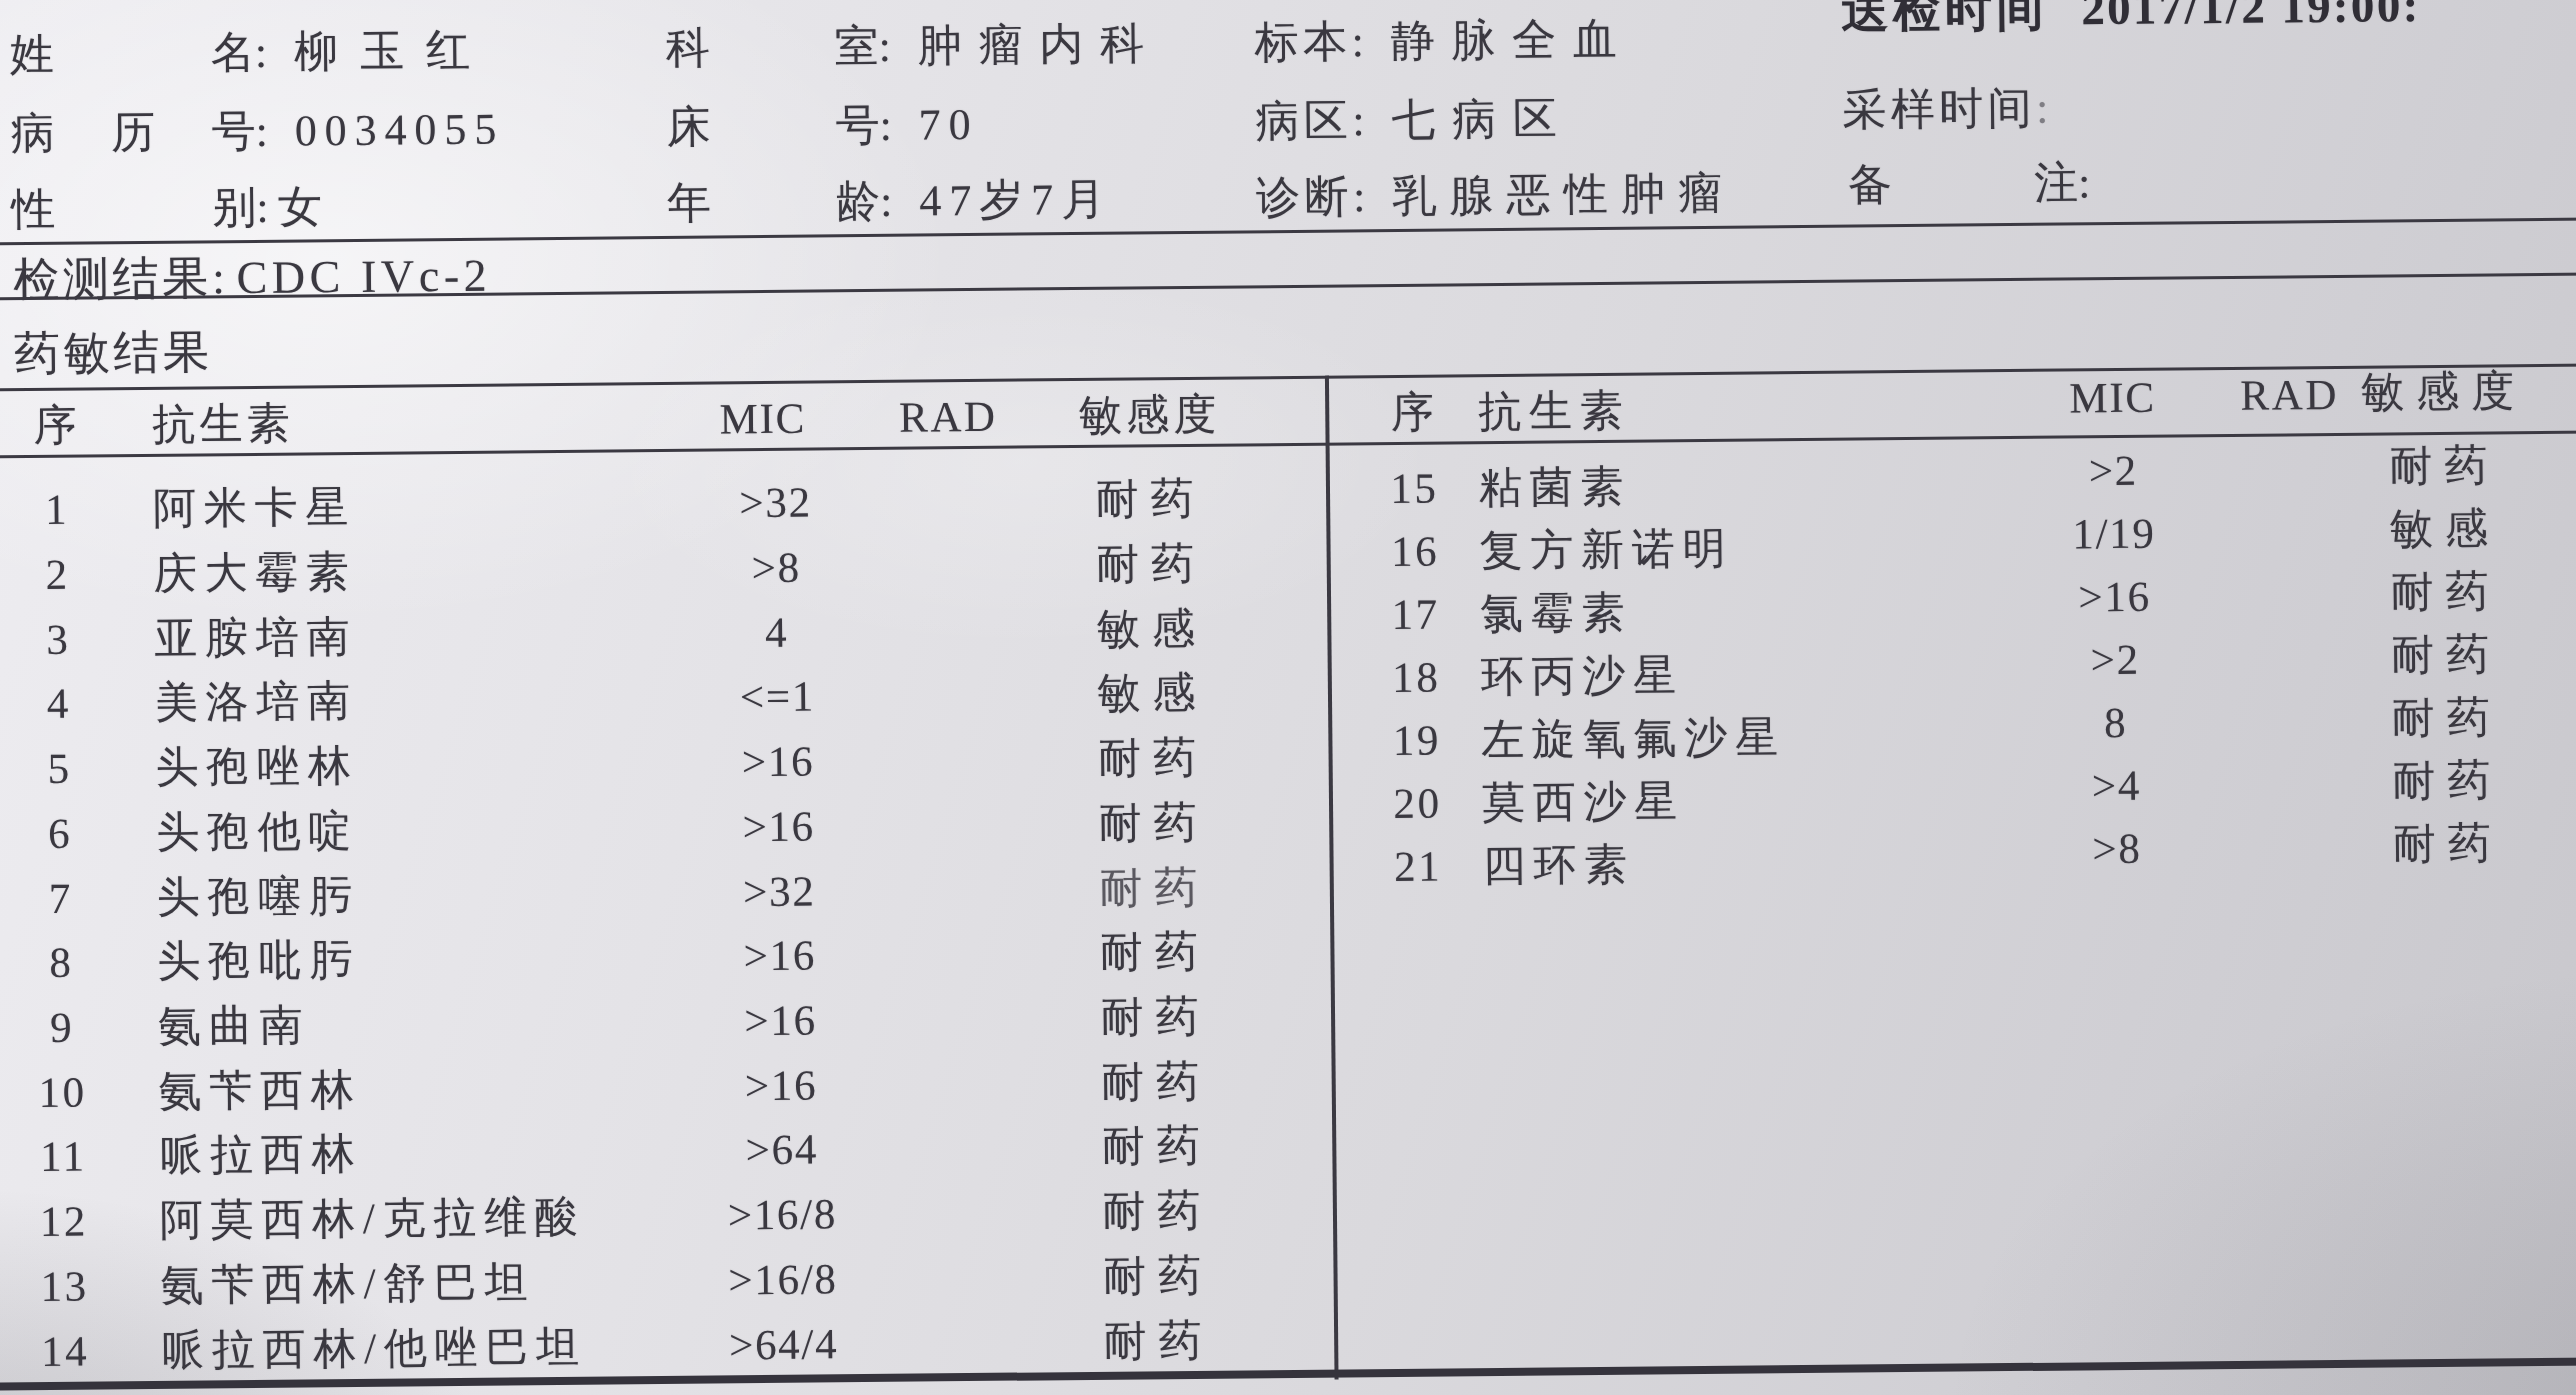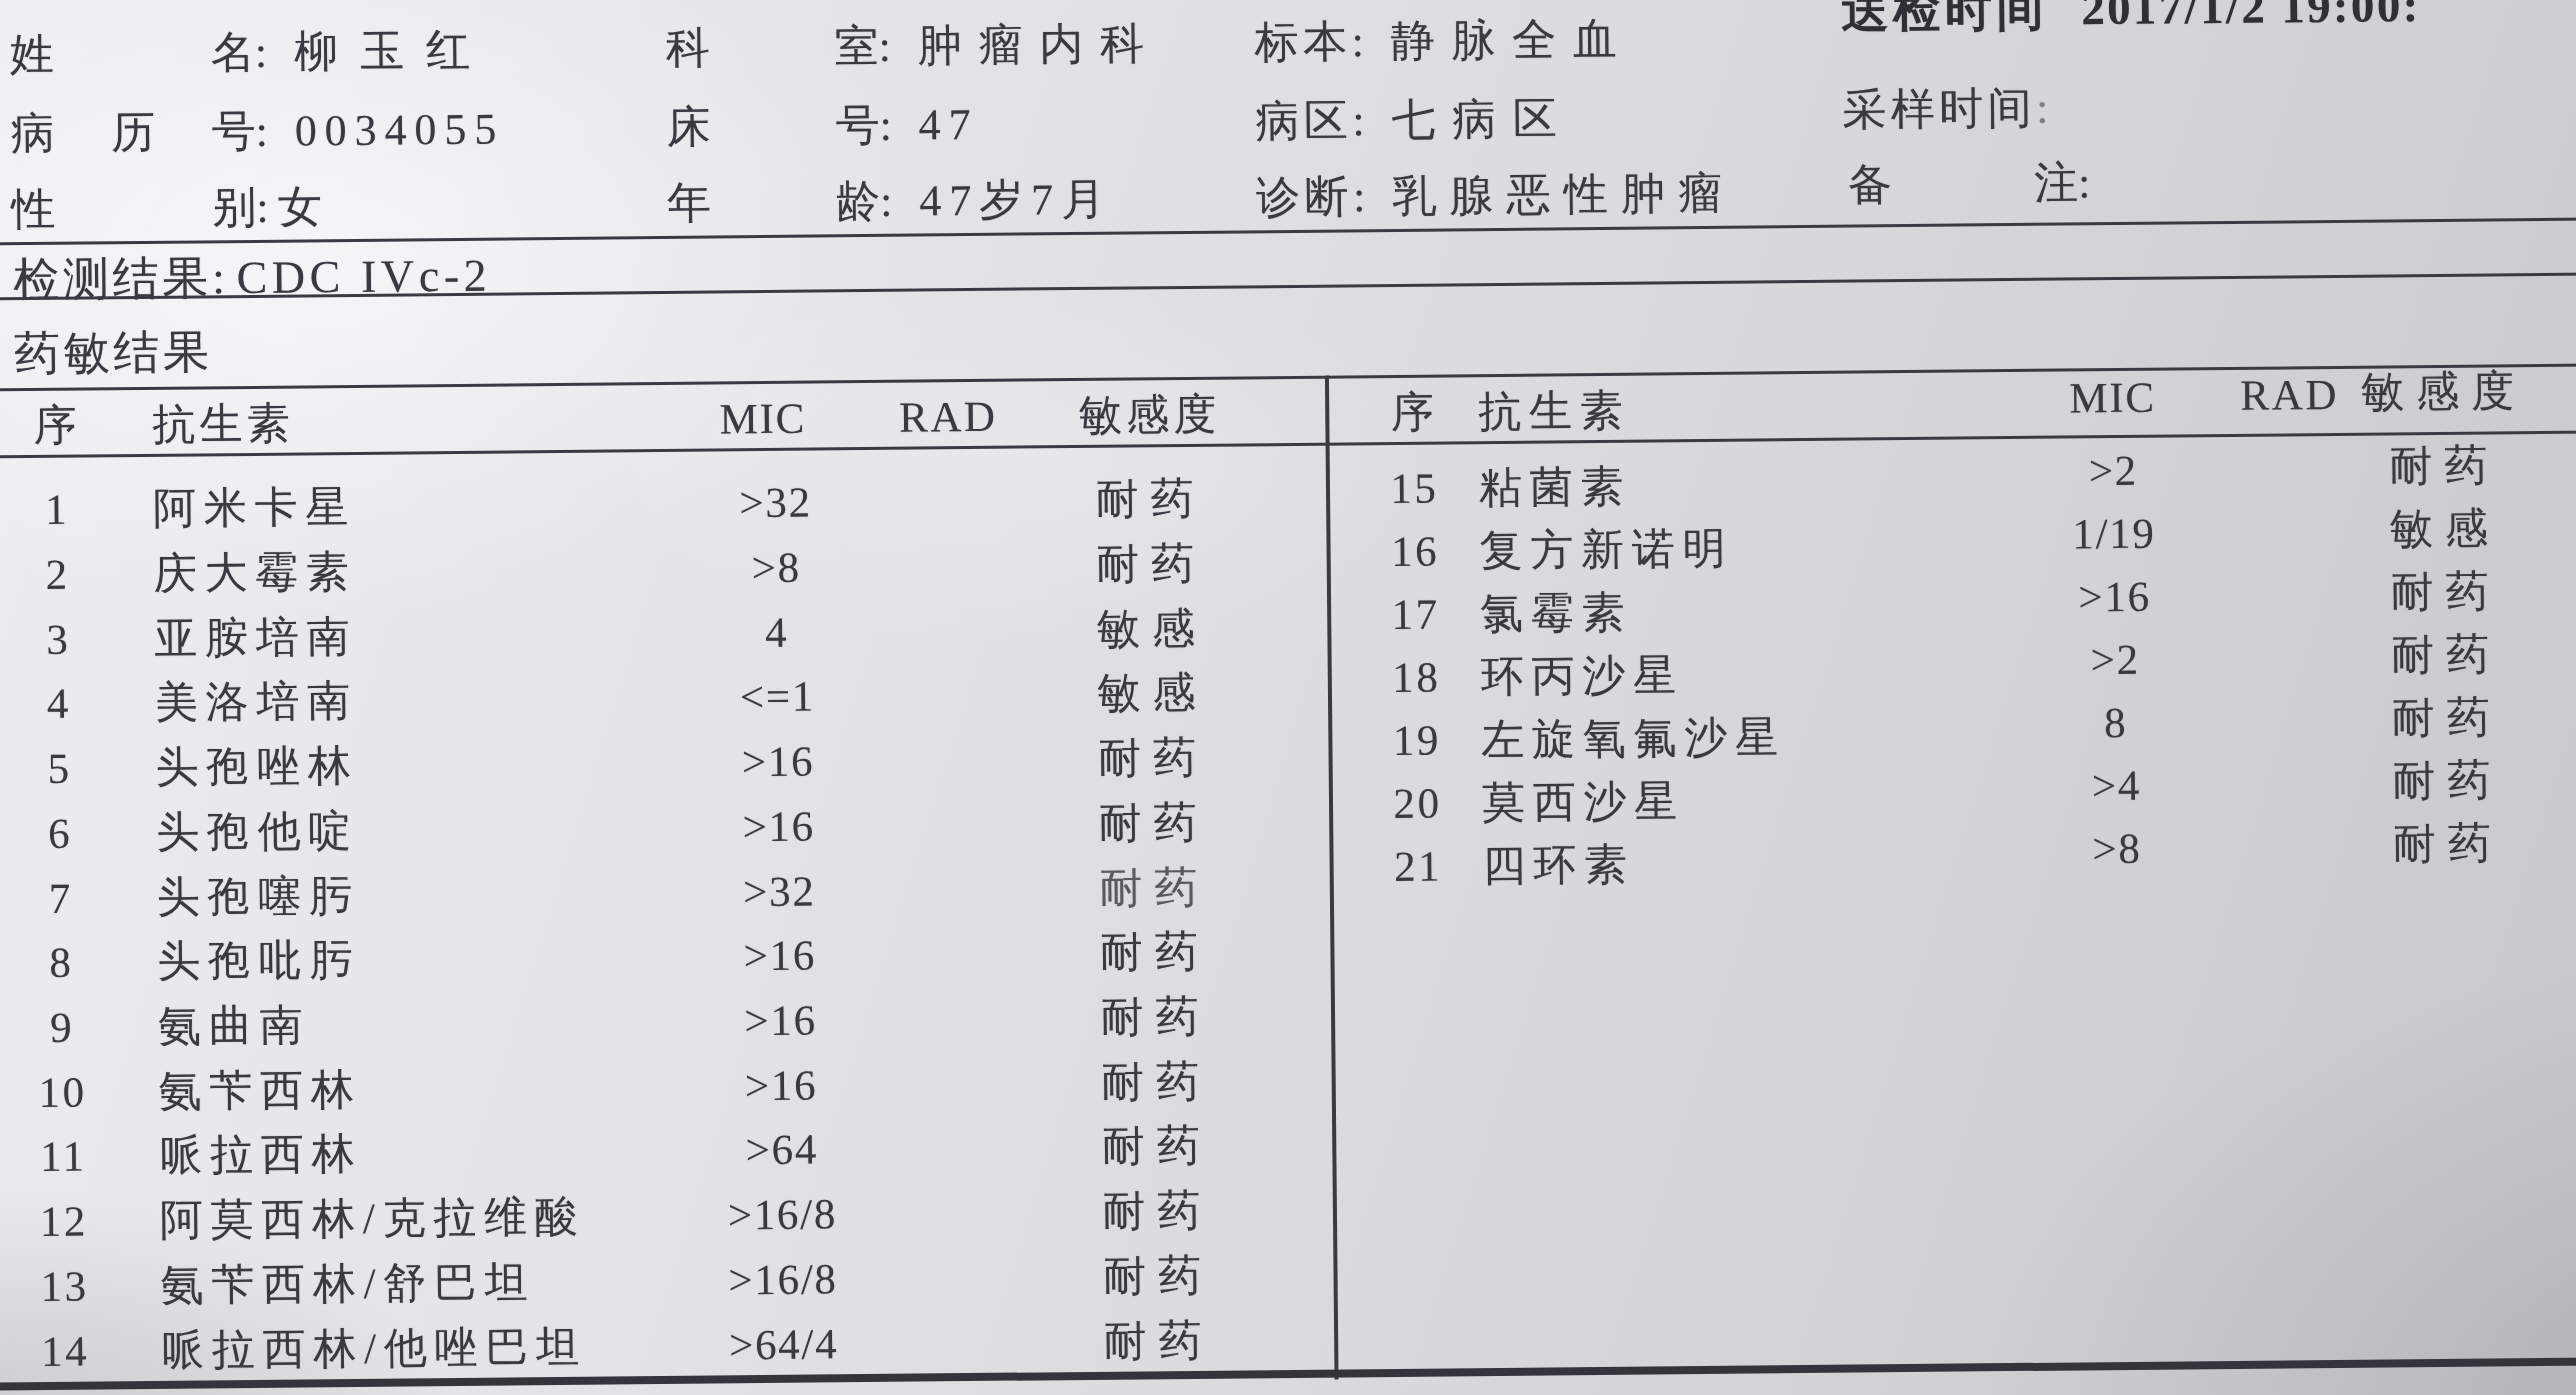--- a/index.html
+++ b/index.html
@@ -72,21 +72,21 @@
     <span class="lbl-c">标本</span><span>:</span><span class="val cn4">静脉全血</span>
   </div>
   <div class="hcell send" style="left:1848px;top:-9.5px">
     <span class="lbl-c">送检时间</span><span class="val">2017/1/2 19:00:</span>
   </div>
 
   <div class="hcell" style="left:16px;top:98px">
     <span class="lbl w310">病历号</span><span>:</span><span class="val num">0034055</span>
   </div>
   <div class="hcell" style="left:672px;top:98px">
-    <span class="lbl w270">床号</span><span>:</span><span class="val num">47</span>
+    <span class="lbl w270">床号</span><span>:</span><span class="val num">70</span>
   </div>
   <div class="hcell" style="left:1261px;top:98px">
     <span class="lbl-c">病区</span><span>:</span><span class="val cn4">七病区</span>
   </div>
   <div class="hcell" style="left:1848px;top:92px">
     <span class="lbl-c">采样时间</span><span style="opacity:0.55">:</span>
   </div>
 
   <div class="hcell" style="left:16px;top:174px">
     <span class="lbl w310">性别</span><span>:</span><span class="val tight">女</span>

